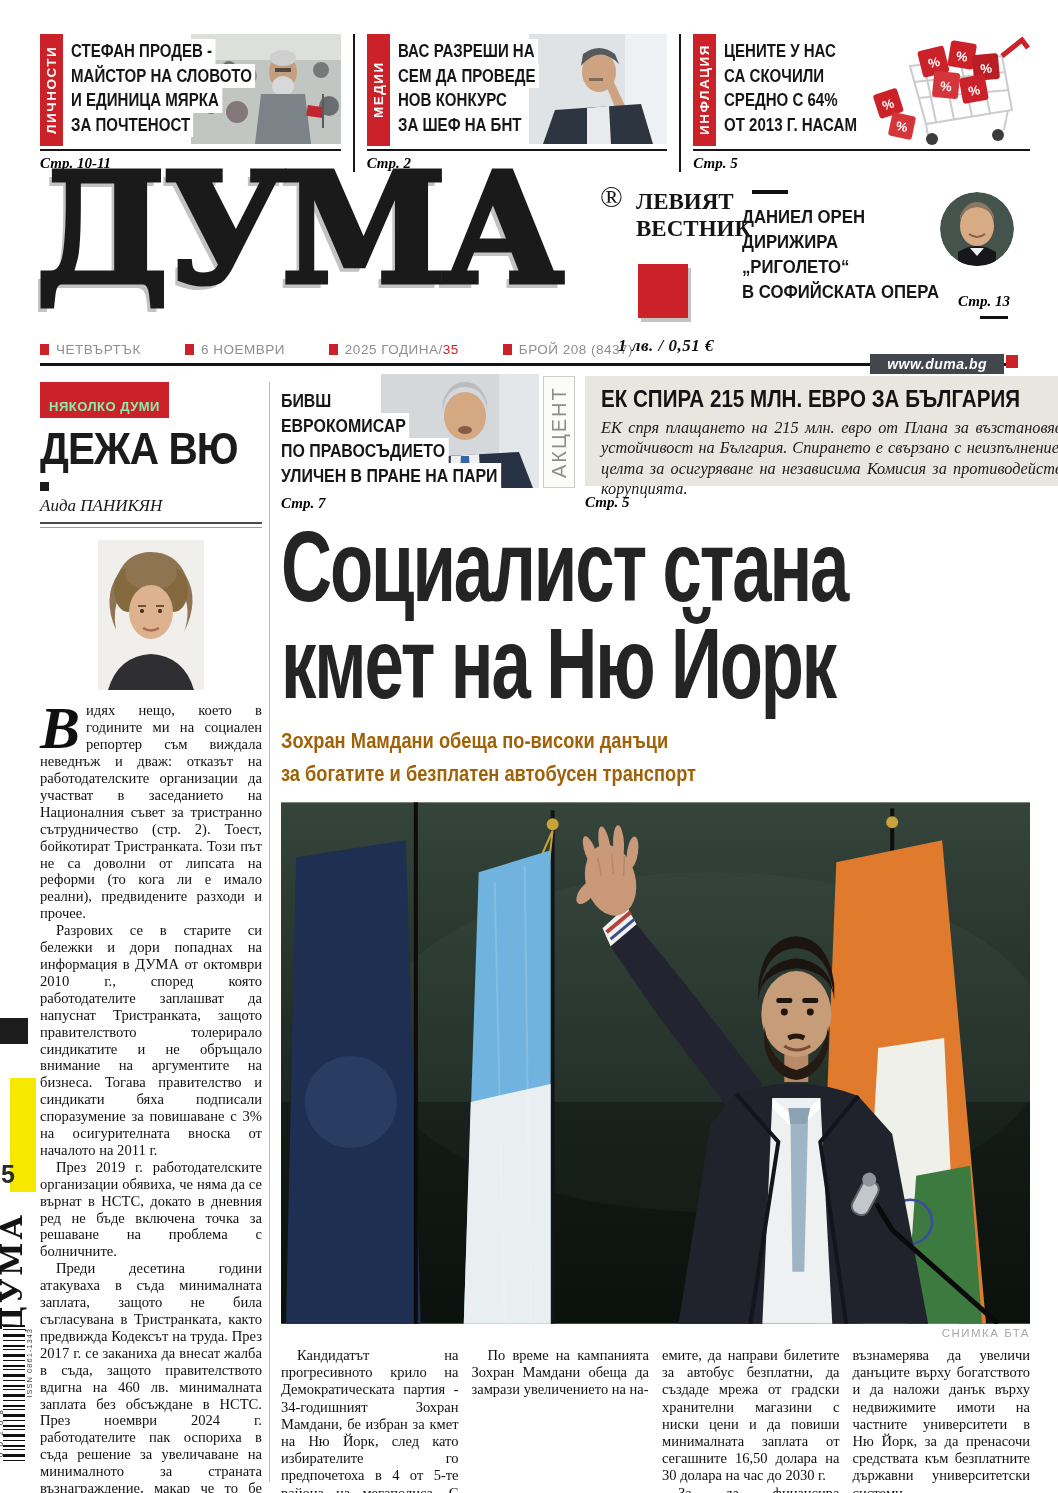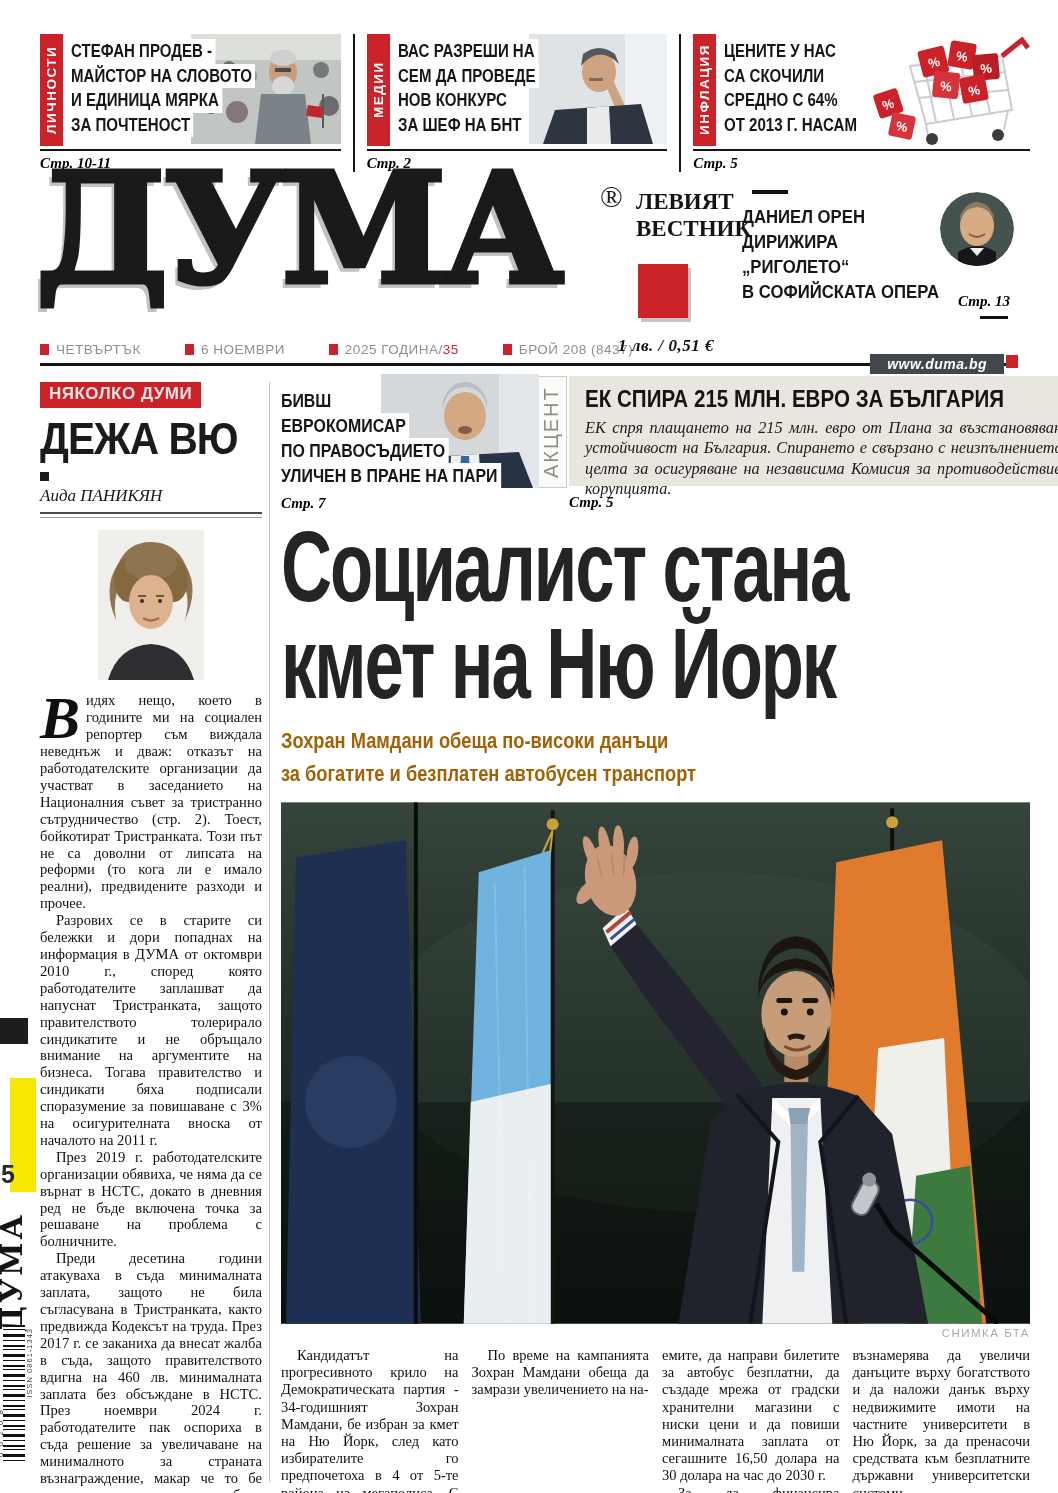--- a/index.html
+++ b/index.html
@@ -45,22 +45,22 @@
   .rsq{width:9px;height:11px;background:var(--red);margin-right:7px;flex:0 0 auto}
   .d-red{color:var(--red)}
   .price{position:absolute;left:578px;top:-2px;font:italic 700 17px/1.2 "Liberation Serif",serif;color:#101010}
   .mainrule{position:absolute;left:40px;top:363px;width:978px;height:3px;background:#141414}
   .site{position:absolute;right:14px;top:-9px;background:#42474d;color:#fff;
         font:italic 700 14px/1 "Liberation Sans",sans-serif;padding:3px 17px;letter-spacing:.5px}
   .site-sq{position:absolute;right:0;top:-8px;width:12px;height:13px;background:var(--red)}
 
   
   .leftcol{position:absolute;left:40px;top:382px;width:222px}
-  .badge{display:inline-block;background:var(--red);color:#e5e5e5;font-weight:700;font-size:17px;
-         padding:2px 9px 4px;letter-spacing:.5px}
+  .badge{display:inline-block;background:var(--red);color:#86efac;font-weight:700;font-size:13px;
+         padding:17px 9px 4px;letter-spacing:.5px}
   .lc-title{margin-top:8px;font-weight:700;font-size:45px;line-height:46px;letter-spacing:-1px;color:#1b1b1b;
             transform:scaleX(.9);transform-origin:0 0;white-space:nowrap}
   .lc-bullet{width:9px;height:9px;background:#1b1b1b;margin:10px 0 5px}
   .lc-author{font:italic 400 17px/1.2 "Liberation Serif",serif;margin-bottom:6px}
   .lc-rule{border-top:2px solid #4a4a4a;border-bottom:1px solid #9a9a9a;height:3px;margin-bottom:12px}
   .lc-photowrap{width:106px;height:150px;margin:0 auto 12px}
   .lc-body{font:14.6px/16.9px "Liberation Serif",serif;text-align:justify;color:#101010}
   .lc-body p{margin:0;text-indent:16px}
   .lc-body p.noind{text-indent:0}
   .dropcap{float:left;font:italic 700 60px/44px "Liberation Serif",serif;margin:4px 6px 0 0}
@@ -74,21 +74,21 @@
   .sp-code{position:absolute;left:3px;top:1325px;width:22px;height:138px;
            background:repeating-linear-gradient(to bottom,#111 0 2px,#fff 2px 4px,#111 4px 5px,#fff 5px 9px,#111 9px 12px,#fff 12px 15px,#111 15px 16px,#fff 16px 20px)}
   .sp-issn{position:absolute;left:25px;top:1328px;writing-mode:vertical-rl;transform:rotate(180deg);
            font-size:7.5px;color:#444;letter-spacing:1px}
   .sp-digits{position:absolute;left:-4px;top:1408px;writing-mode:vertical-rl;transform:rotate(180deg);
            font-size:8px;color:#333;letter-spacing:2px}
   .vdiv{position:absolute;left:269px;top:382px;height:1100px;width:1px;background:#bdbdbd}
 
   
   .rightcol{position:absolute;left:281px;top:376px;width:749px}
-  .trow{display:flex;gap:2px}
+  .trow{display:flex;gap:10px}
   .rey{width:252px;position:relative;display:flex;flex-direction:column}
   .rey-photo{position:absolute;right:-6px;top:-2px;width:158px;height:114px;z-index:1}
   .rey-lines{position:relative;z-index:2;padding-top:12px}
   .rey-lines .t-line span{font-size:18.5px;line-height:25px}
   .rey-page{margin-top:6px;position:relative;z-index:2;padding-right:18px}
   .acc-label{flex:0 0 30px;height:110px;border:1px solid #cfcdc8;background:#fbfbf9;color:#8f8d88;
              display:flex;align-items:center;justify-content:center;writing-mode:vertical-rl;transform:rotate(180deg);
              font-size:20px;letter-spacing:2px}
   .acc{flex:1;display:flex;flex-direction:column}
   .acc-box{background:#e9e6e0;height:110px;box-sizing:border-box;padding:9px 16px 8px}

